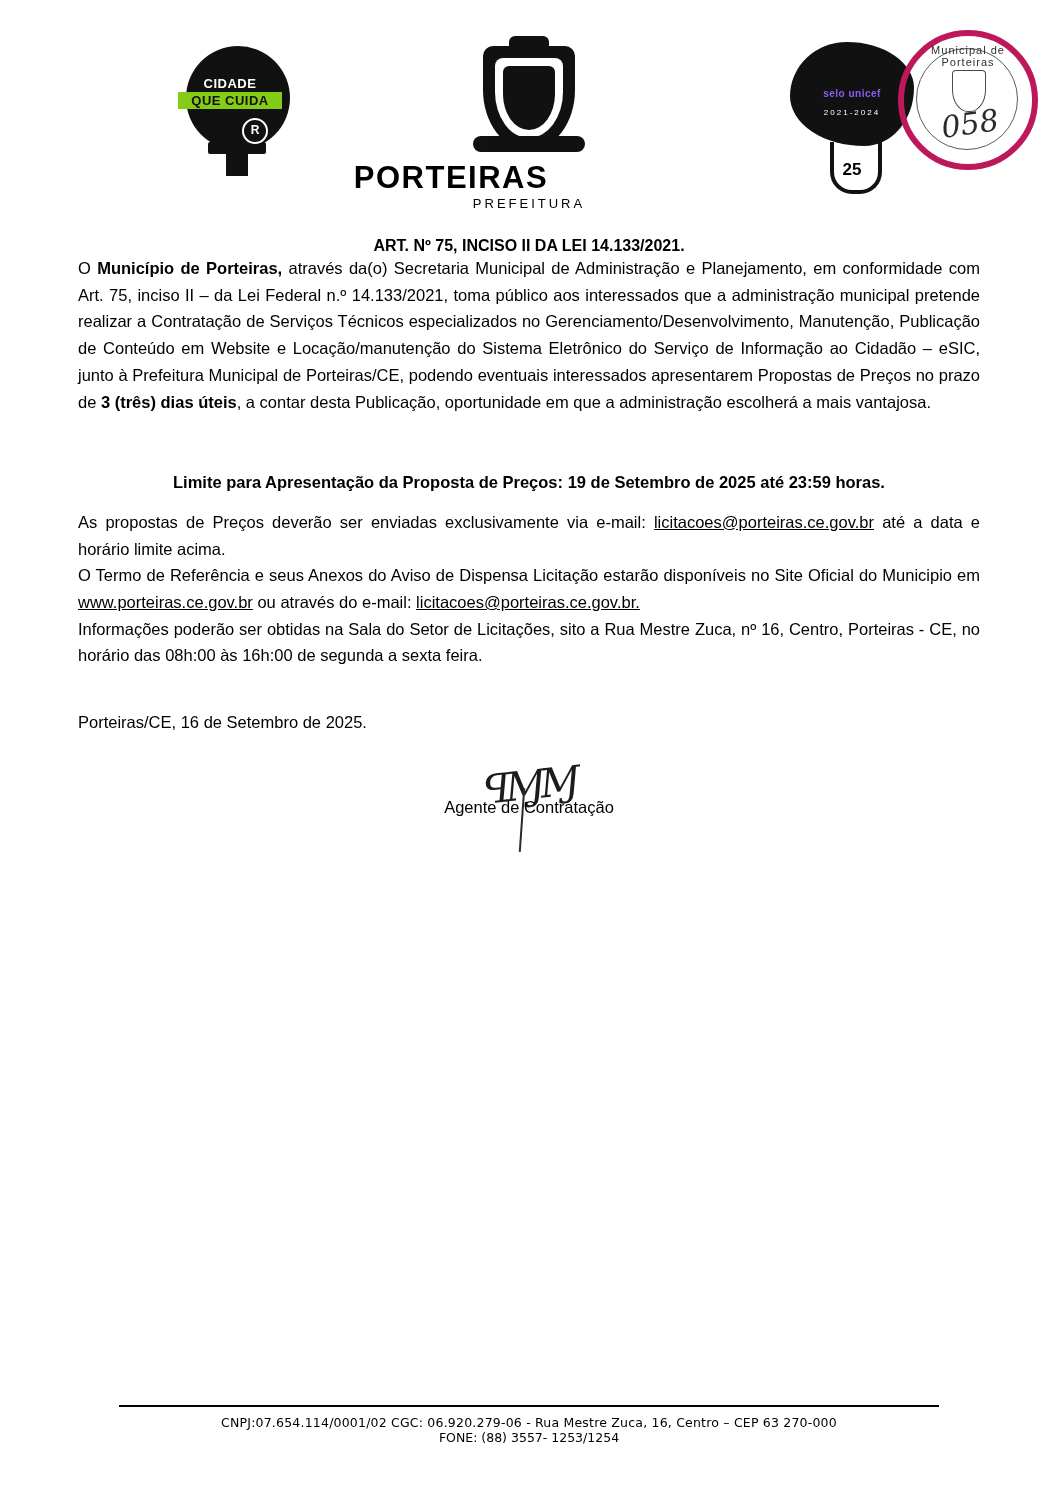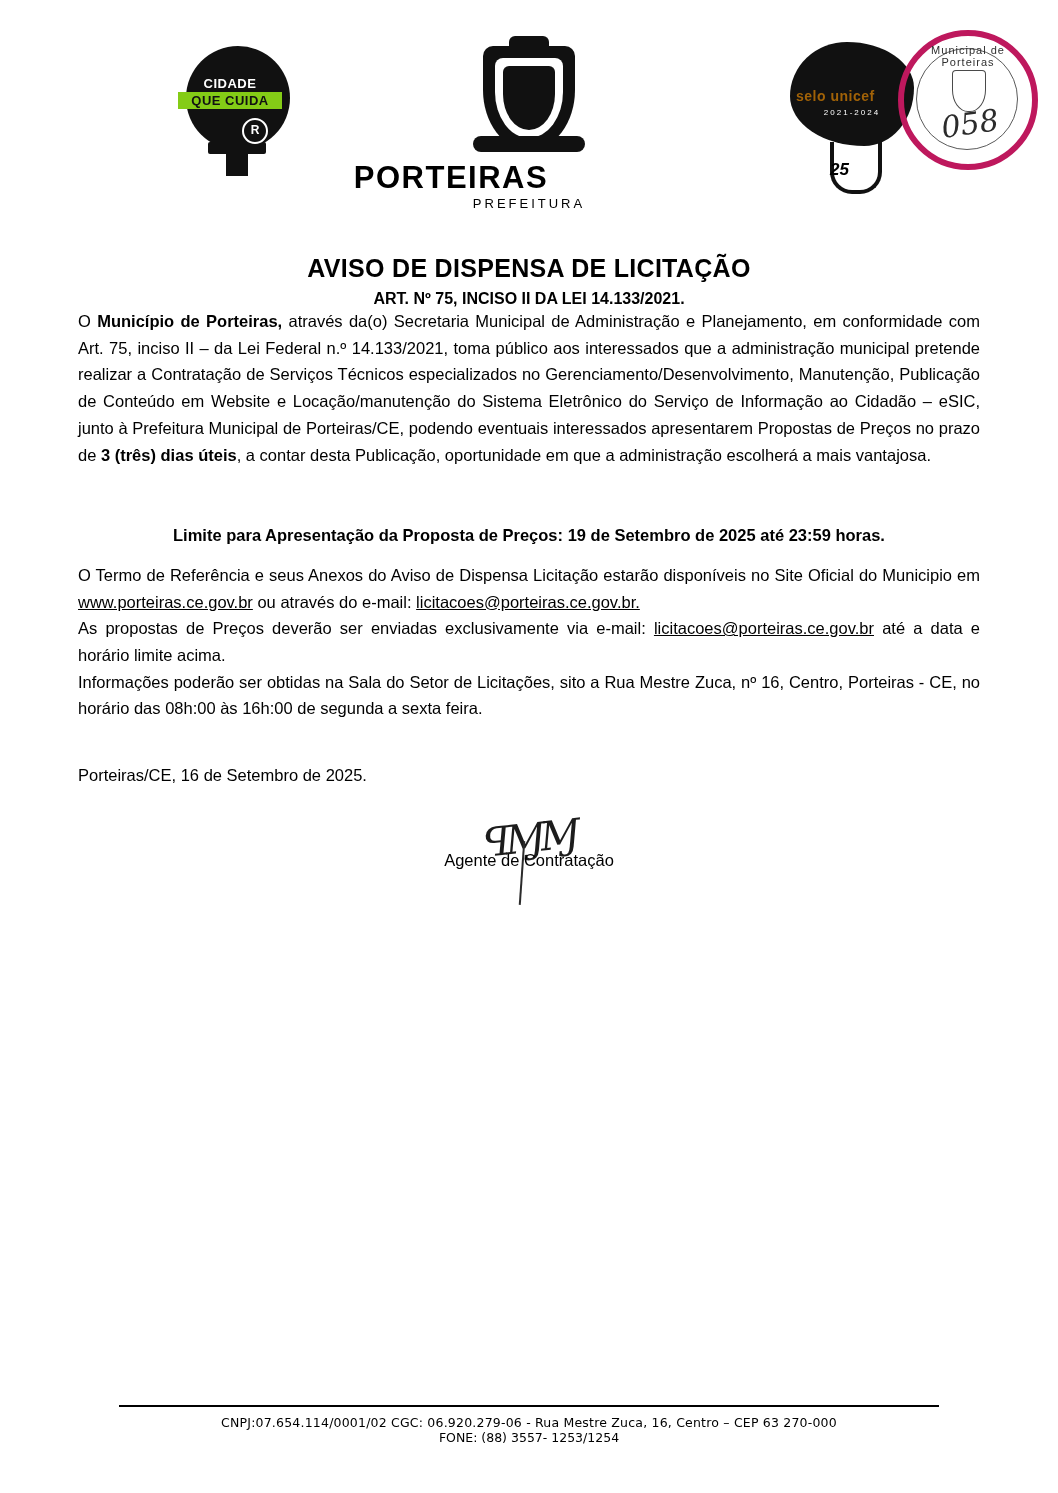--- a/index.html
+++ b/index.html
@@ -178,22 +178,23 @@
     width: 124px;
     height: 104px;
     background: #111111;
     border-radius: 46% 54% 40% 60% / 52% 44% 56% 48%;
   }
   .logo-unicef .seal-txt {
     position: absolute;
     left: 6px;
     top: 46px;
     width: 112px;
-    color: #a16207;
-    font-size: 14px;
+    text-align: center;
+    color: #8b5cf6;
+    font-size: 10px;
     font-weight: bold;
     letter-spacing: 0.5px;
   }
   .logo-unicef .seal-sub {
     position: absolute;
     left: 6px;
     top: 66px;
     width: 112px;
     text-align: center;
     color: #ffffff;
@@ -209,23 +210,23 @@
     border-left: 4px solid #111111;
     border-right: 4px solid #111111;
     border-bottom: 4px solid #111111;
     border-radius: 0 0 22px 22px;
   }
   .logo-unicef .num {
     position: absolute;
     left: 40px;
     top: 118px;
     width: 44px;
+    text-align: center;
     font-size: 17px;
     font-weight: bold;
-    font-style: italic;
   }
 
   .stamp {
     position: absolute;
     left: 898px;
     top: 30px;
     width: 128px;
     height: 128px;
     border-radius: 50%;
     border: 6px solid #be185d;
@@ -417,32 +418,31 @@
     </div>
 
     <div class="stamp">
       <div class="inner-ring"></div>
       <div class="arc-top">Municipal de Porteiras</div>
       <div class="mini-shield"></div>
       <div class="sign">058</div>
     </div>
   </div>
 
-  <div class="doc-title">AVISO DE DISPENSA DE LICITAÇÃO</div>
   <div class="doc-subtitle">ART. Nº 75, INCISO II DA LEI 14.133/2021.</div>
 
   <div class="body-area">
 
     <p class="para p-intro"><span>O </span><b>Município de Porteiras,</b><span> através da(o) Secretaria Municipal de Administração e Planejamento, em conformidade com Art. 75, inciso II – da Lei Federal n.º 14.133/2021, toma público aos interessados que a administração municipal pretende realizar a Contratação de Serviços Técnicos especializados no Gerenciamento/Desenvolvimento, Manutenção, Publicação de Conteúdo em Website e Locação/manutenção do Sistema Eletrônico do Serviço de Informação ao Cidadão – eSIC, junto à Prefeitura Municipal de Porteiras/CE, podendo eventuais interessados apresentarem Propostas de Preços no prazo de </span><b>3 (três) dias úteis</b><span>, a contar desta Publicação, oportunidade em que a administração escolherá a mais vantajosa.</span></p>
 
     <p class="p-limit">Limite para Apresentação da Proposta de Preços: 19 de Setembro de 2025  até 23:59 horas.</p>
 
+    <p class="para p-email"><span>As propostas de Preços deverão ser enviadas exclusivamente via e-mail: </span><span class="lnk">licitacoes@porteiras.ce.gov.br</span><span> até a data e horário limite acima.</span></p>
+
     <p class="para p-termo"><span>O Termo de Referência e seus Anexos do Aviso de Dispensa Licitação estarão disponíveis no Site Oficial do Municipio em </span><span class="lnk">www.porteiras.ce.gov.br</span><span> ou através do e-mail: </span><span class="lnk">licitacoes@porteiras.ce.gov.br.</span></p>
-
-    <p class="para p-email"><span>As propostas de Preços deverão ser enviadas exclusivamente via e-mail: </span><span class="lnk">licitacoes@porteiras.ce.gov.br</span><span> até a data e horário limite acima.</span></p>
 
     <p class="para p-info">Informações poderão ser obtidas na Sala do Setor de Licitações, sito a Rua Mestre Zuca, nº 16, Centro, Porteiras - CE, no horário das 08h:00 às 16h:00 de segunda a sexta feira.</p>
 
     <p class="p-local">Porteiras/CE, 16 de Setembro de 2025.</p>
 
     <div class="sign-block">
       <div class="sign-scribble">ꟼⱮⱮ</div>
       <div class="sign-stroke"></div>
       <div class="sign-role">Agente de Contratação</div>
     </div>

